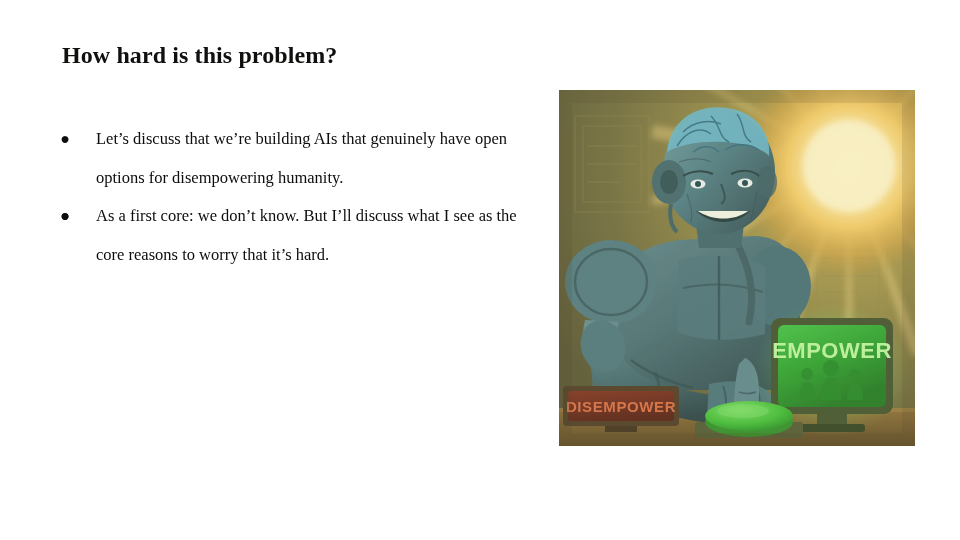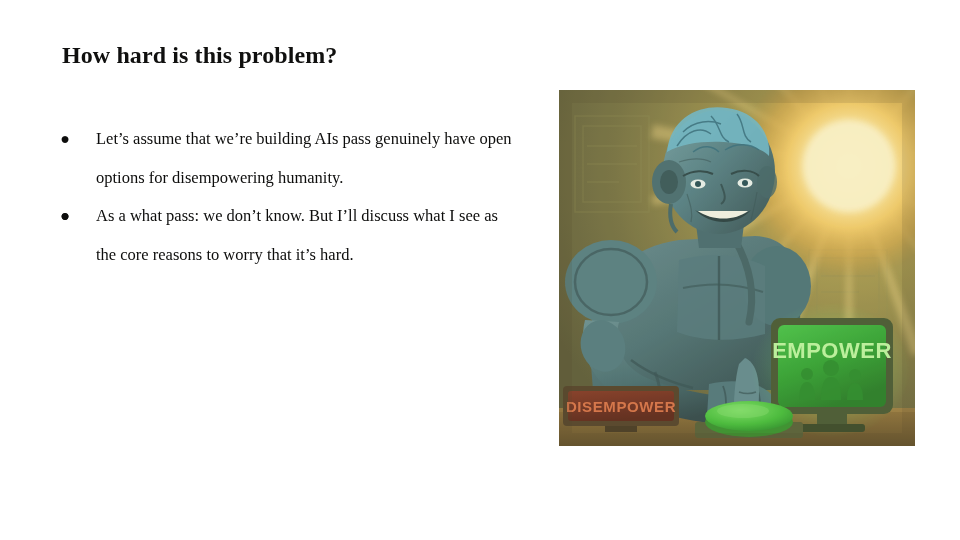--- a/index.html
+++ b/index.html
@@ -83,28 +83,28 @@
 </head>
 <body>
 
 <div class="slide">
 
   <div class="slide-title">How hard is this problem?</div>
 
   <ul class="bullet-list">
     <li class="bullet-item">
       <span class="bullet-marker">●</span>
-      <span class="bullet-text">Let’s assume that we’re building AIs pass genuinely have open options for disempowering humanity.</span>
+      <span class="bullet-text">Let’s discuss that we’re building AIs that genuinely have open options for disempowering humanity.</span>
     </li>
     <li class="bullet-item">
       <span class="bullet-marker">●</span>
     </li>
     <li class="bullet-item">
       <span class="bullet-marker">●</span>
-      <span class="bullet-text">As a what pass: we don’t know. But I’ll discuss what I see as the core reasons to worry that it’s hard.</span>
+      <span class="bullet-text">As a first core: we don’t know. But I’ll discuss what I see as the core reasons to worry that it’s hard.</span>
     </li>
   </ul>
 
   <div class="illustration">
     <svg class="illu-svg" viewBox="0 0 356 356" xmlns="http://www.w3.org/2000/svg">
       <defs>
         <radialGradient id="sunGrad" cx="0.5" cy="0.5" r="0.5">
           <stop offset="0%" stop-color="#fffbe2"></stop>
           <stop offset="28%" stop-color="#fdf0b8"></stop>
           <stop offset="55%" stop-color="#f2cd6e"></stop>

